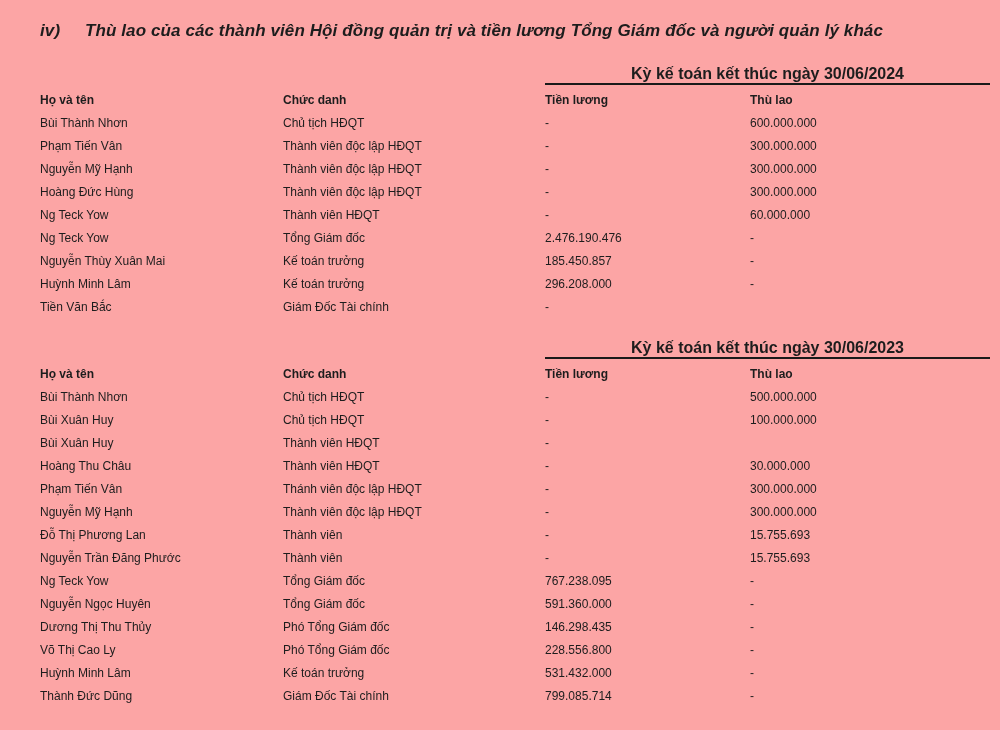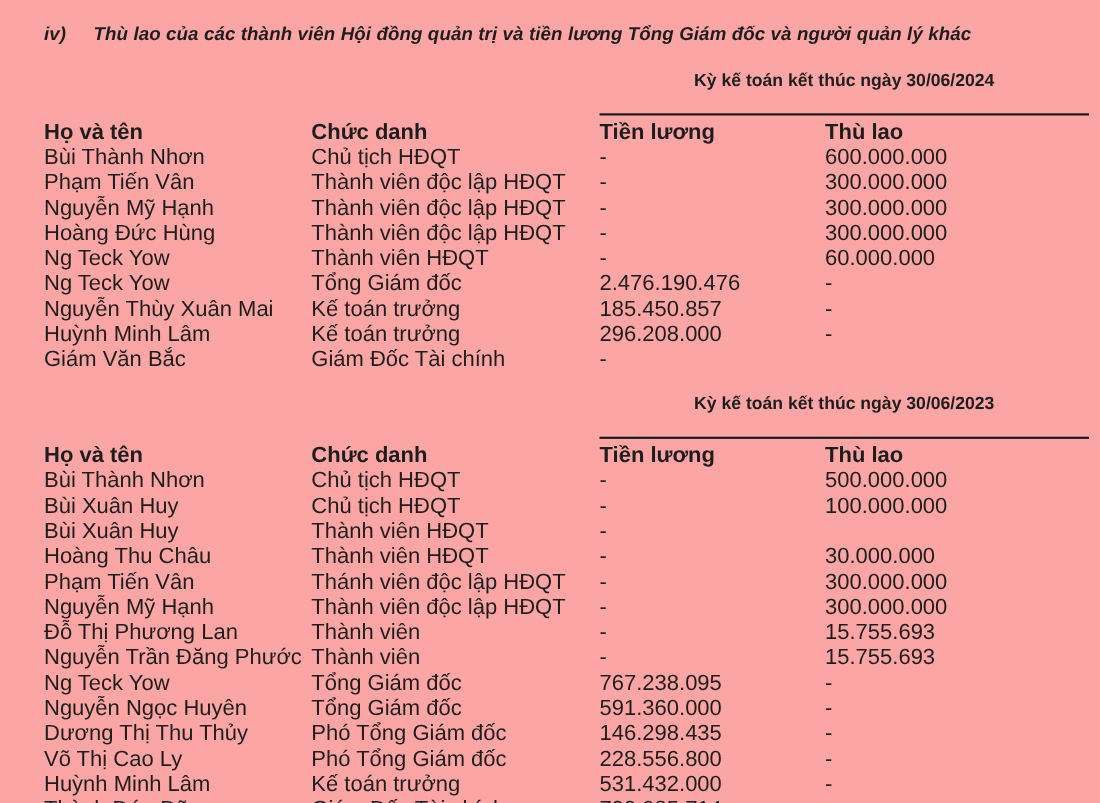--- a/index.html
+++ b/index.html
@@ -29,29 +29,29 @@
     letter-spacing: 0.1px;
   }
   .doc-title .marker { width: 45px; flex: 0 0 45px; }
   .period-head {
     margin-left: 505px;
     width: 445px;
     text-align: center;
     font-weight: bold;
     font-size: 16px;
     line-height: 19px;
-    padding-bottom: 20px;
+    padding-bottom: 0;
     border-bottom: 2px solid #1a1a1a;
   }
   .t2024 .period-head { margin-top: 23px; }
   .t2023 .period-head { margin-top: 19px; }
   .row {
     display: grid;
     grid-template-columns: 243px 262px 205px 240px;
-    font-size: 20px;
+    font-size: 12px;
     line-height: 23px;
     white-space: nowrap;
   }
   .header-row { font-weight: bold; margin-top: 4px; }
   .c-sal, .c-rem { text-align: left; }
 </style>
 </head>
 <body>
 
 <div class="page">
@@ -111,21 +111,21 @@
       <div class="cell c-sal">185.450.857</div>
       <div class="cell c-rem">-</div>
     </div>
     <div class="row">
       <div class="cell c-name">Huỳnh Minh Lâm</div>
       <div class="cell c-pos">Kế toán trưởng</div>
       <div class="cell c-sal">296.208.000</div>
       <div class="cell c-rem">-</div>
     </div>
     <div class="row">
-      <div class="cell c-name">Giám Văn Bắc</div>
+      <div class="cell c-name">Tiền Văn Bắc</div>
       <div class="cell c-pos">Giám Đốc Tài chính</div>
       <div class="cell c-rem">-</div>
     </div>
   </section>
 
   <section class="t2023">
     <div class="period-head">Kỳ kế toán kết thúc ngày 30/06/2023</div>
     <div class="row header-row">
       <div class="cell c-name">Họ và tên</div>
       <div class="cell c-pos">Chức danh</div>

